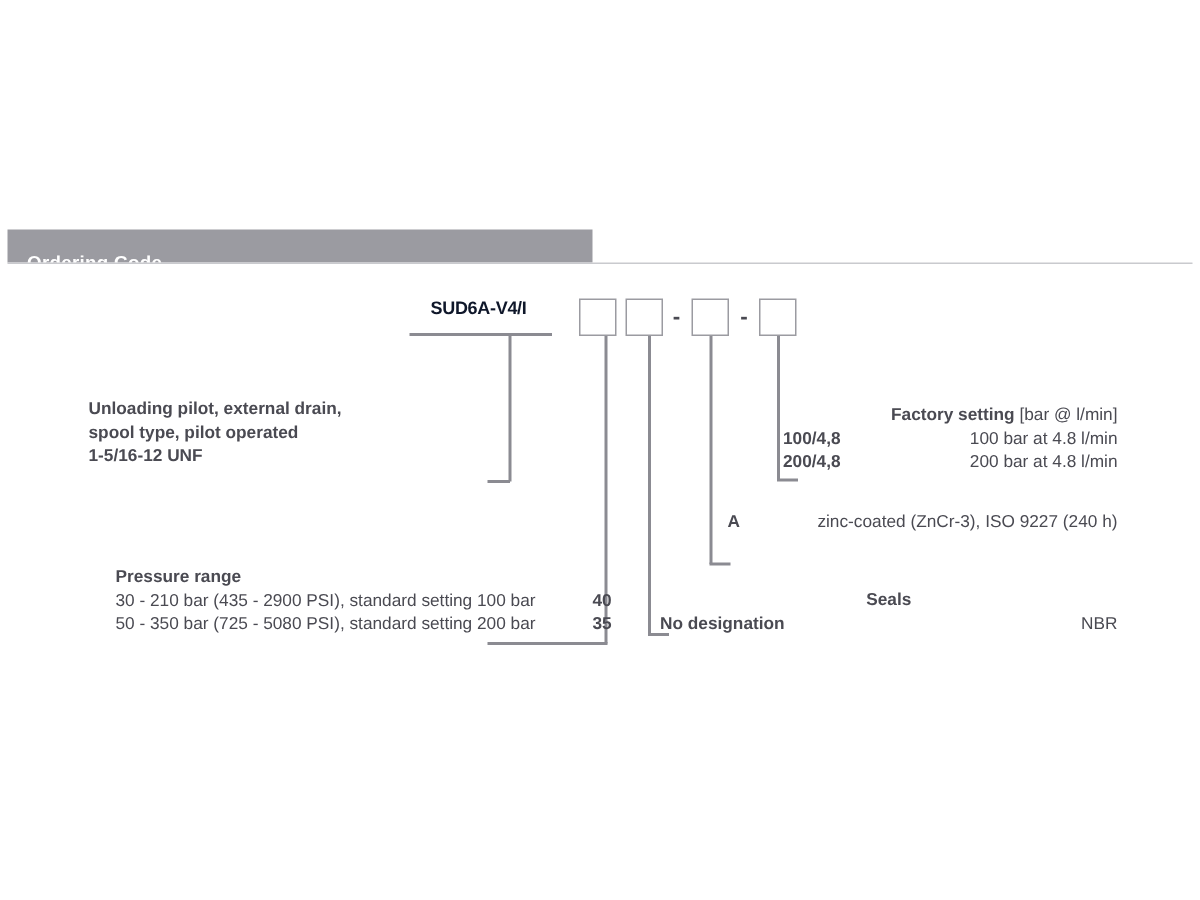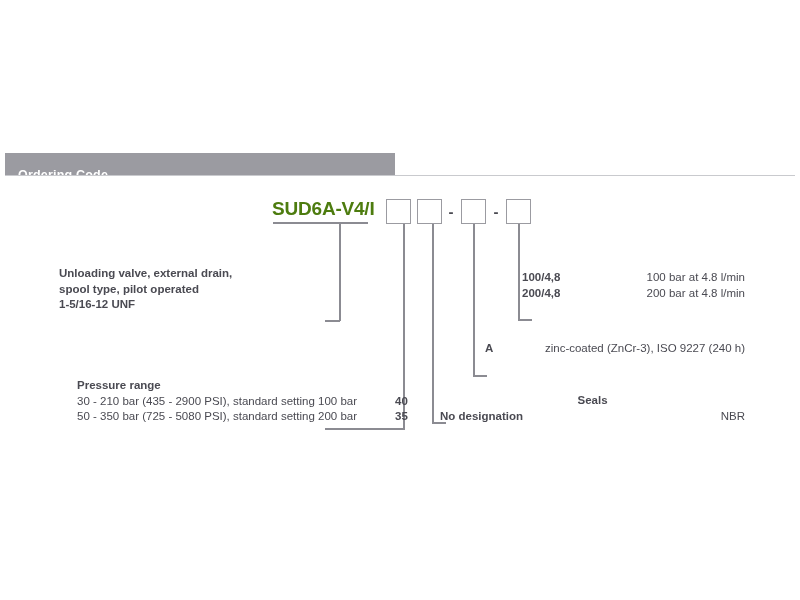--- a/index.html
+++ b/index.html
@@ -20,22 +20,22 @@
     font-size:12.5px;font-weight:bold;color:#ffffff;
     letter-spacing:.2px;line-height:18px;margin-top:11px;
   }
   #header-rule{
     position:absolute;left:5px;top:175px;width:790px;height:1px;
     background:#c9cace;
   }
 
   
   #code-text{
-    position:absolute;left:272px;top:198px;
-    font-size:19px;font-weight:bold;color:#4d7c0f;
+    position:absolute;left:287px;top:198px;
+    font-size:12px;font-weight:bold;color:#0f172a;
     letter-spacing:-.2px;white-space:nowrap;
   }
   #code-underline{
     position:absolute;left:273px;top:222px;width:95px;height:1.5px;
     background:#8b8b92;
   }
   .obox{
     position:absolute;top:199px;width:25px;height:25px;
     border:1.5px solid #9b9ba1;background:#ffffff;box-sizing:border-box;
   }
@@ -109,38 +109,42 @@
   <div class="vline" style="left:432px;top:224px;height:199px;"></div>
   <div class="hline" style="left:432px;top:422px;width:14px;"></div>
 
   <div class="vline" style="left:473px;top:224px;height:152px;"></div>
   <div class="hline" style="left:473px;top:375px;width:14px;"></div>
 
   <div class="vline" style="left:518px;top:224px;height:96px;"></div>
   <div class="hline" style="left:518px;top:319px;width:14px;"></div>
 
   <div class="blk" id="blk-valve">
-    <div>Unloading valve, external drain,</div>
+    <div>Unloading pilot, external drain,</div>
     <div>spool type, pilot operated</div>
     <div>1-5/16-12 UNF</div>
   </div>
 
   <div class="blk" id="blk-press">
     <div class="ttl">Pressure range</div>
     <div class="prow">
       <span class="lbl">30 - 210 bar (435 - 2900 PSI), standard setting 100 bar</span>
       <span class="code">40</span>
     </div>
     <div class="prow">
       <span class="lbl">50 - 350 bar (725 - 5080 PSI), standard setting 200 bar</span>
       <span class="code">35</span>
     </div>
   </div>
 
   <div class="blk" id="blk-factory">
+    <div class="ftitle">
+      <span class="b">Factory setting</span>
+      <span class="r">[bar @ l/min]</span>
+    </div>
     <div class="frow">
       <span class="fcode">100/4,8</span>
       <span class="fdesc">100 bar at 4.8 l/min</span>
     </div>
     <div class="frow">
       <span class="fcode">200/4,8</span>
       <span class="fdesc">200 bar at 4.8 l/min</span>
     </div>
   </div>
 

